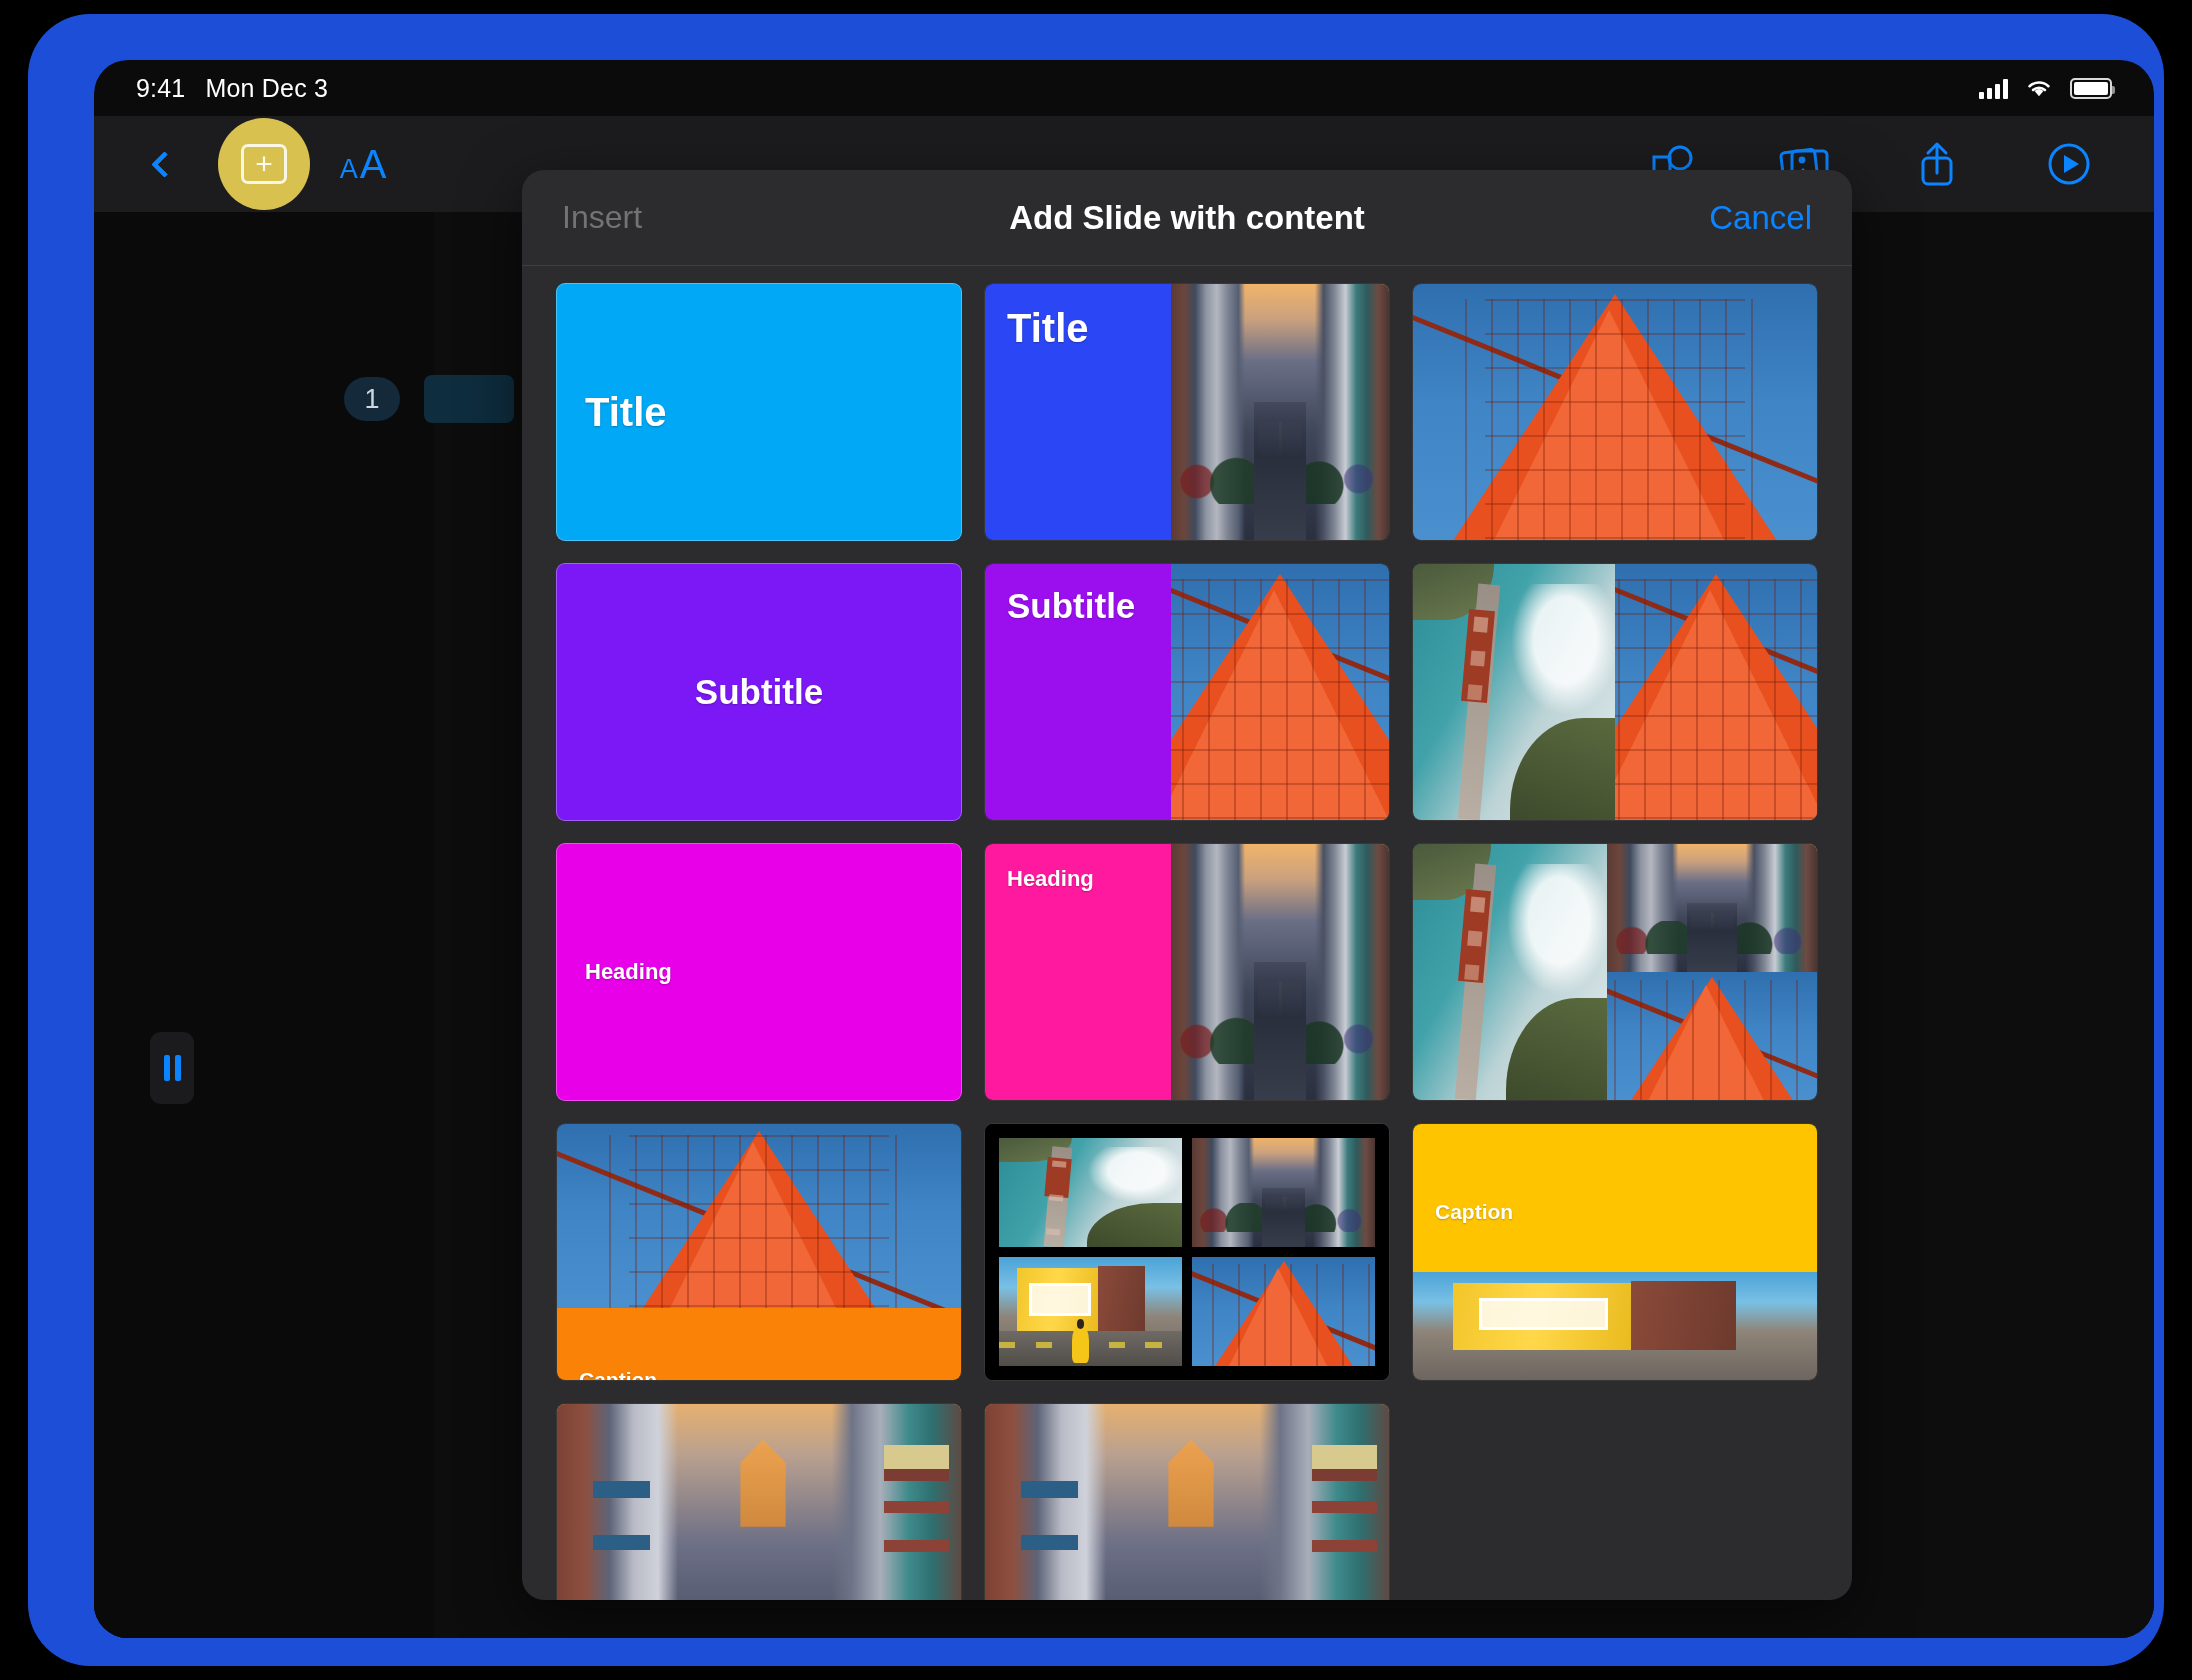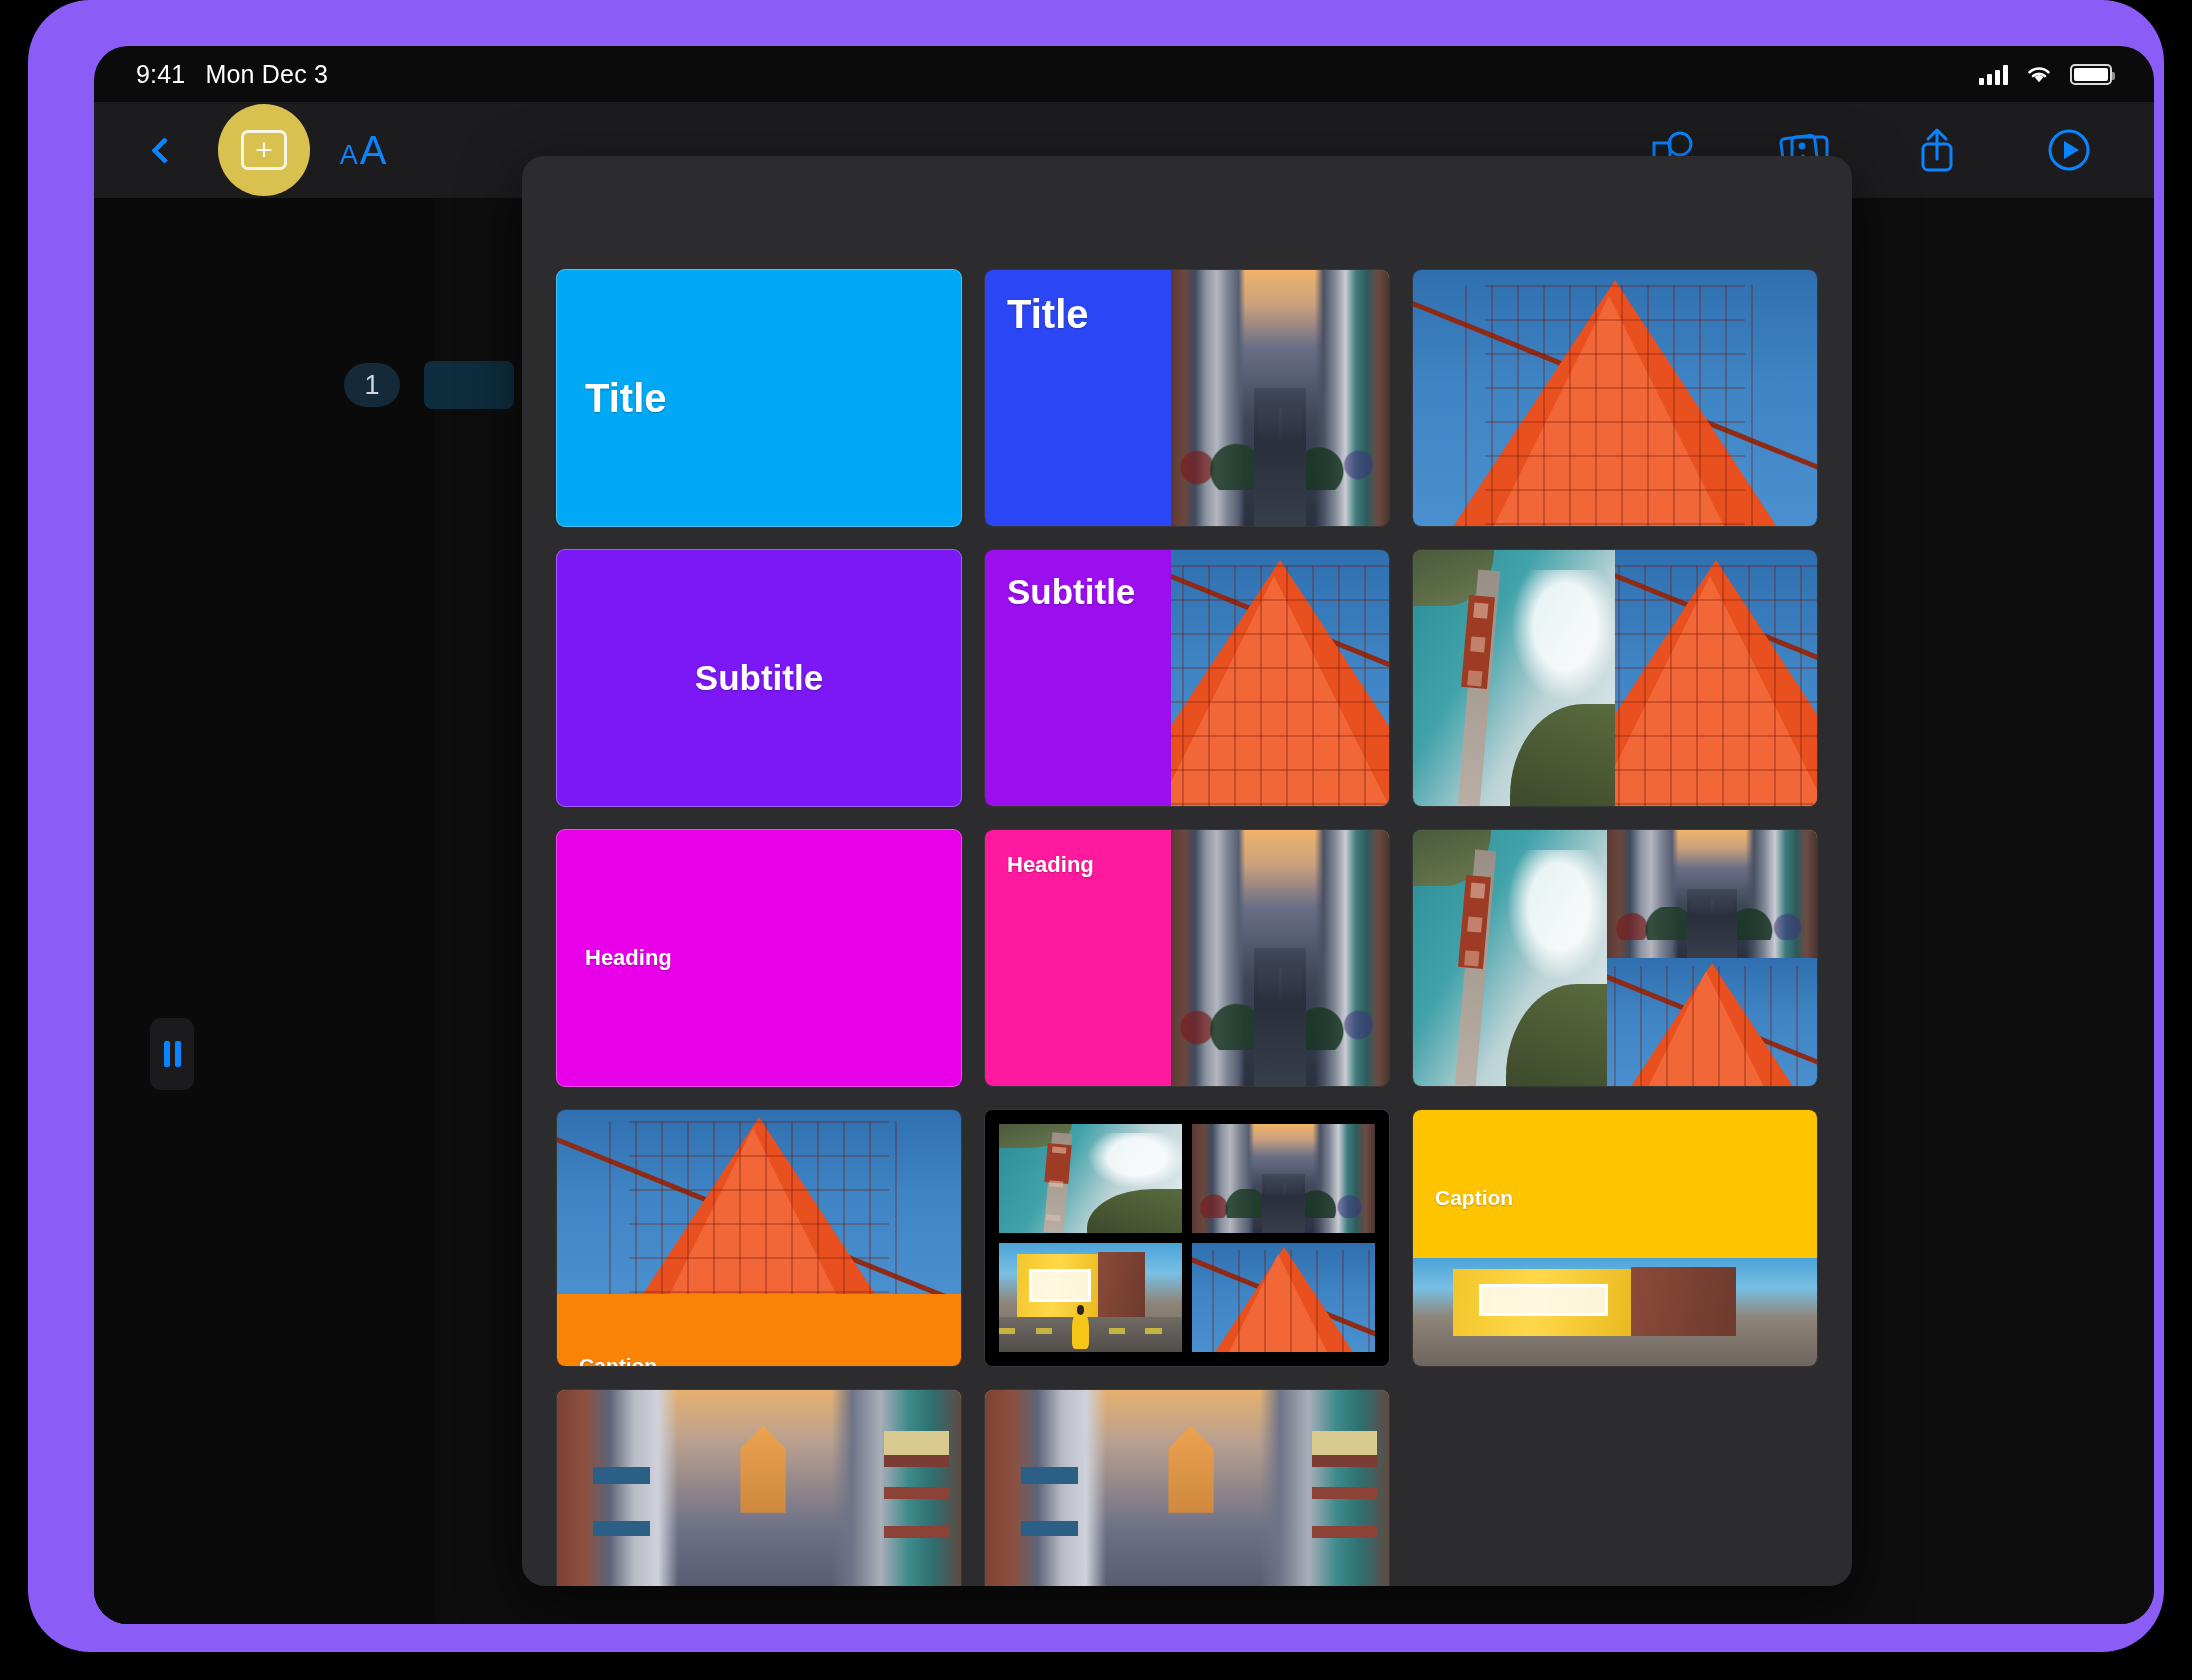--- a/index.html
+++ b/index.html
@@ -8,23 +8,23 @@
     background: #000;
     font-family: "Liberation Sans", sans-serif;
     overflow: hidden;
   }
   .device {
     position: absolute; left: 0; top: 0; width: 2192px; height: 1680px;
     background: #000;
   }
   
   .bezel {
-    position: absolute; left: 28px; top: 0;
+    position: absolute; left: 28px; top: 14px;
     width: 2136px; height: 1652px;
-    background: #8b5cf6;
+    background: #1d4ed8;
     border-radius: 62px;
   }
   .screen {
     position: absolute; left: 66px; top: 46px;
     width: 2060px; height: 1578px;
     background: #0b0b0b;
     border-radius: 34px;
     overflow: hidden;
   }
   
@@ -472,20 +472,25 @@
         <div class="slide-num">1</div>
       </div>
       <div class="slide-thumb"></div>
       <div class="drag-handle">
             <i></i>
             <i></i>
           </div>
     </div>
 
     <div class="modal">
+      <div class="modal-header">
+        <div class="mh-left">Insert</div>
+        <div class="mh-title">Add Slide with content</div>
+        <div class="mh-right">Cancel</div>
+      </div>
 
       <div class="grid">
 
         <div class="card plain" style="background:#00A8F5">
           <span class="lbl title pos-left-mid">Title</span>
         </div>
 
         <div class="card">
           <div class="split">
             <div class="pane-color" style="background:#2B47F5">

